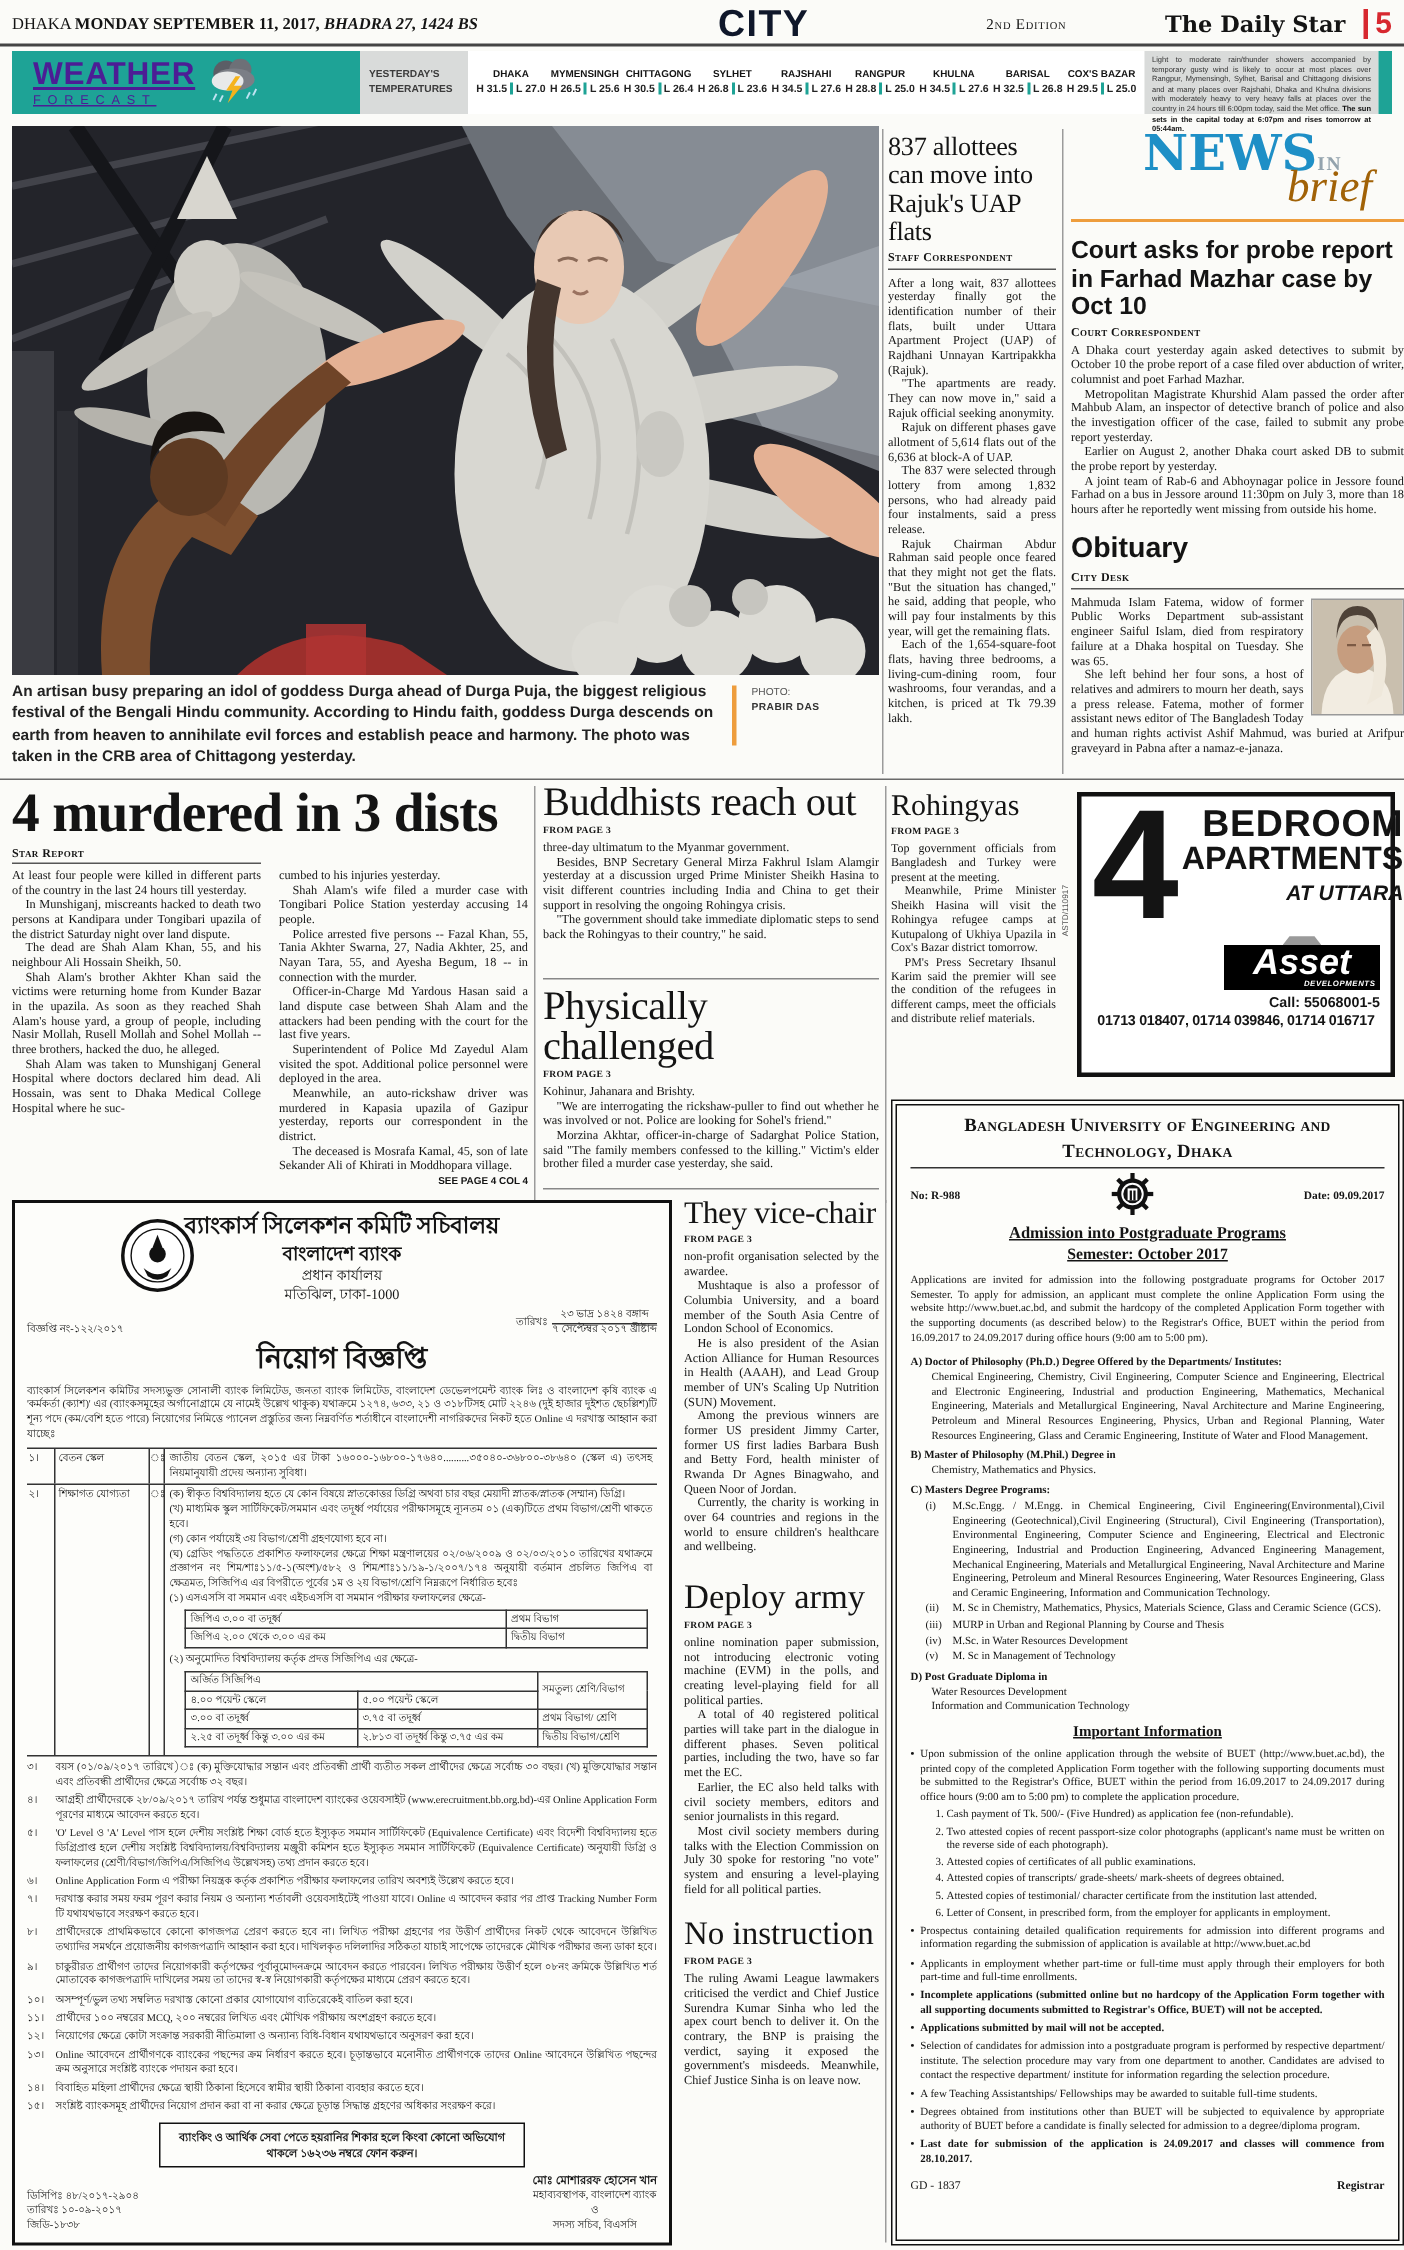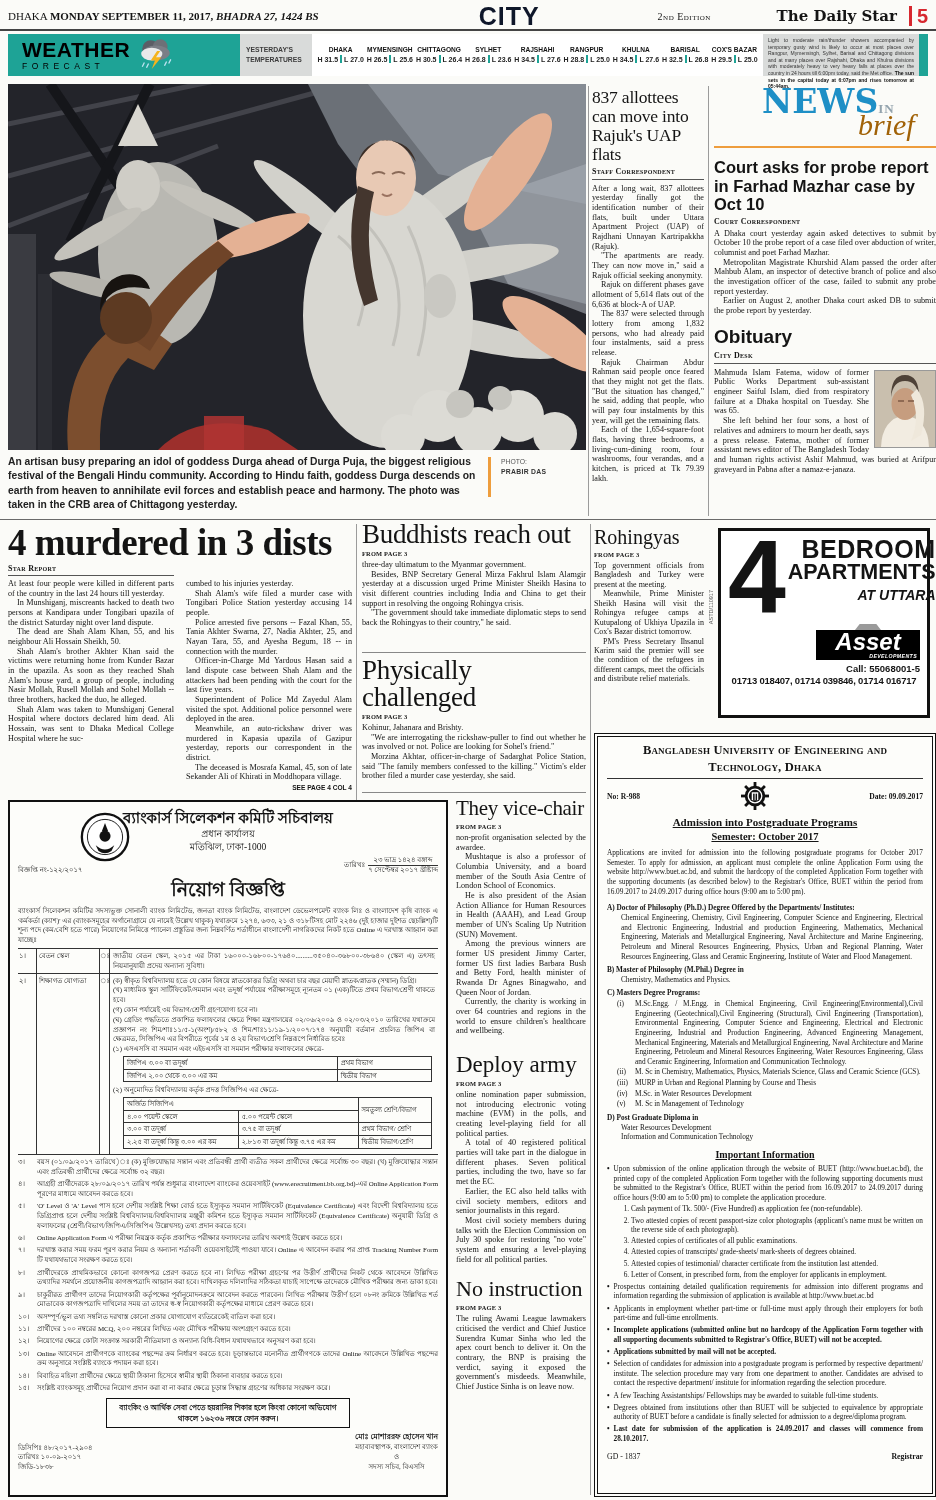--- a/index.html
+++ b/index.html
@@ -19,21 +19,21 @@
   .mh-edition{font-variant:small-caps;font-size:10px;margin-left:118px;letter-spacing:.5px;}
   .mh-paper{font-weight:bold;font-size:15px;font-family:"DejaVu Serif",serif;margin-left:auto;white-space:nowrap;}
   .mh-pgwrap{display:flex;align-items:center;margin-left:12px;}
   .mh-bar{width:3px;height:20px;background:#D7282F;margin-right:5px;}
   .mh-pg{color:#D7282F;font-weight:bold;font-size:20px;font-family:"Liberation Sans",sans-serif;}
   .mh-rule{left:0;top:29px;width:936px;height:2px;background:#444;}
 
   
   .weather{left:8px;top:34px;width:920px;height:42px;display:flex;font-family:"Liberation Sans",sans-serif;}
   .w-logo{background:#1EA396;width:218px;display:flex;align-items:center;padding-left:14px;gap:8px;flex:none;}
-  .w-logo-txt{color:#000000;line-height:1;}
+  .w-logo-txt{color:#4c1d95;line-height:1;text-decoration:underline;}
   .w-logo-1{font-size:21px;font-weight:bold;letter-spacing:.5px;}
   .w-logo-2{font-size:8.5px;letter-spacing:4.5px;margin-top:2px;}
   .w-label{background:#d9dbda;width:66px;flex:none;display:flex;flex-direction:column;justify-content:center;
            align-items:flex-start;padding-left:6px;color:#3c3c3c;font-size:6.8px;font-weight:bold;line-height:1.4;}
   .w-strip{background:#fff;flex:1;display:flex;align-items:center;justify-content:space-around;padding:0 4px;}
   .w-city{text-align:center;line-height:1.3;}
   .w-city-n{font-size:6.6px;font-weight:bold;}
   .w-city-t{font-size:7px;font-weight:bold;color:#222;display:flex;align-items:center;gap:2px;}
   .w-div{display:inline-block;width:2px;height:8px;background:#1EA396;}
   .w-note{background:#d9dbda;width:146px;flex:none;padding:3px 5px;font-size:5px;line-height:1.32;
@@ -385,20 +385,21 @@
     <div class="nb-logo">
       <span class="nb-news">NEWS</span><span class="nb-in">IN</span>
       <div class="nb-brief">brief</div>
     </div>
     <div class="nb-rule"></div>
     <div class="hl-court">Court asks for probe report in Farhad Mazhar case by Oct 10</div>
     <div class="kick">Court Correspondent</div>
     <p class="bp">A Dhaka court yesterday again asked detectives to submit by October 10 the probe report of a case filed over abduction of writer, columnist and poet Farhad Mazhar.</p>
     <p class="bp">Metropolitan Magistrate Khurshid Alam passed the order after Mahbub Alam, an inspector of detective branch of police and also the investigation officer of the case, failed to submit any probe report yesterday.</p>
     <p class="bp">Earlier on August 2, another Dhaka court asked DB to submit the probe report by yesterday.</p>
+    <p class="bp">A joint team of Rab-6 and Abhoynagar police in Jessore found Farhad on a bus in Jessore around 11:30pm on July 3, more than 18 hours after he reportedly went missing from outside his home.</p>
     <div class="hl-obit">Obituary</div>
     <div class="kick kick-rule">City Desk</div>
     <div>
       <span class="obit-photo">
         <svg width="60" height="76" viewBox="0 0 60 76">
           <rect width="60" height="76" fill="#c9bfae"></rect>
           <path d="M6 76 q1 -28 24 -32 q23 4 24 32 Z" fill="#f2ece1"></path>
           <ellipse cx="30" cy="33" rx="13.5" ry="16" fill="#c69d7f"></ellipse>
           <path d="M16 26 q2 -16 14 -16 q12 0 14 16 q0 -22 -14 -22 q-14 0 -14 22 Z" fill="#4e4238"></path>
           <path d="M42 18 q12 16 4 46 l-10 6 q10 -24 0 -46 Z" fill="#efe8db"></path>
@@ -495,20 +496,21 @@
       <span class="bank-logo">
         <svg width="50" height="50" viewBox="0 0 54 54">
           <circle cx="27" cy="27" r="25" fill="#fff" stroke="#111" stroke-width="2.5"></circle>
           <circle cx="27" cy="27" r="19" fill="none" stroke="#111" stroke-width="1"></circle>
           <path d="M27 12 l3.5 9 h-7 Z" fill="#111"></path>
           <circle cx="27" cy="26" r="6" fill="#111"></circle>
           <path d="M17 36 q10 9 20 0 l-3 6 q-7 5 -14 0 Z" fill="#111"></path>
         </svg>
       </span>
       <div class="bk-t1">ব্যাংকার্স সিলেকশন কমিটি সচিবালয়</div>
+      <div class="bk-t2">বাংলাদেশ ব্যাংক</div>
       <div class="bk-t3">প্রধান কার্যালয়</div>
       <div class="bk-t4">মতিঝিল, ঢাকা-1000</div>
     </div>
     <div class="bank-meta">
       <div>বিজ্ঞপ্তি নং-১২২/২০১৭</div>
       <div class="bk-date">
         <span>তারিখঃ</span>
         <span class="bk-date-lines"><span class="u">২৩ ভাদ্র ১৪২৪ বঙ্গাব্দ</span><span>৭ সেপ্টেম্বর ২০১৭ খ্রীষ্টাব্দ</span></span>
       </div>
     </div>

